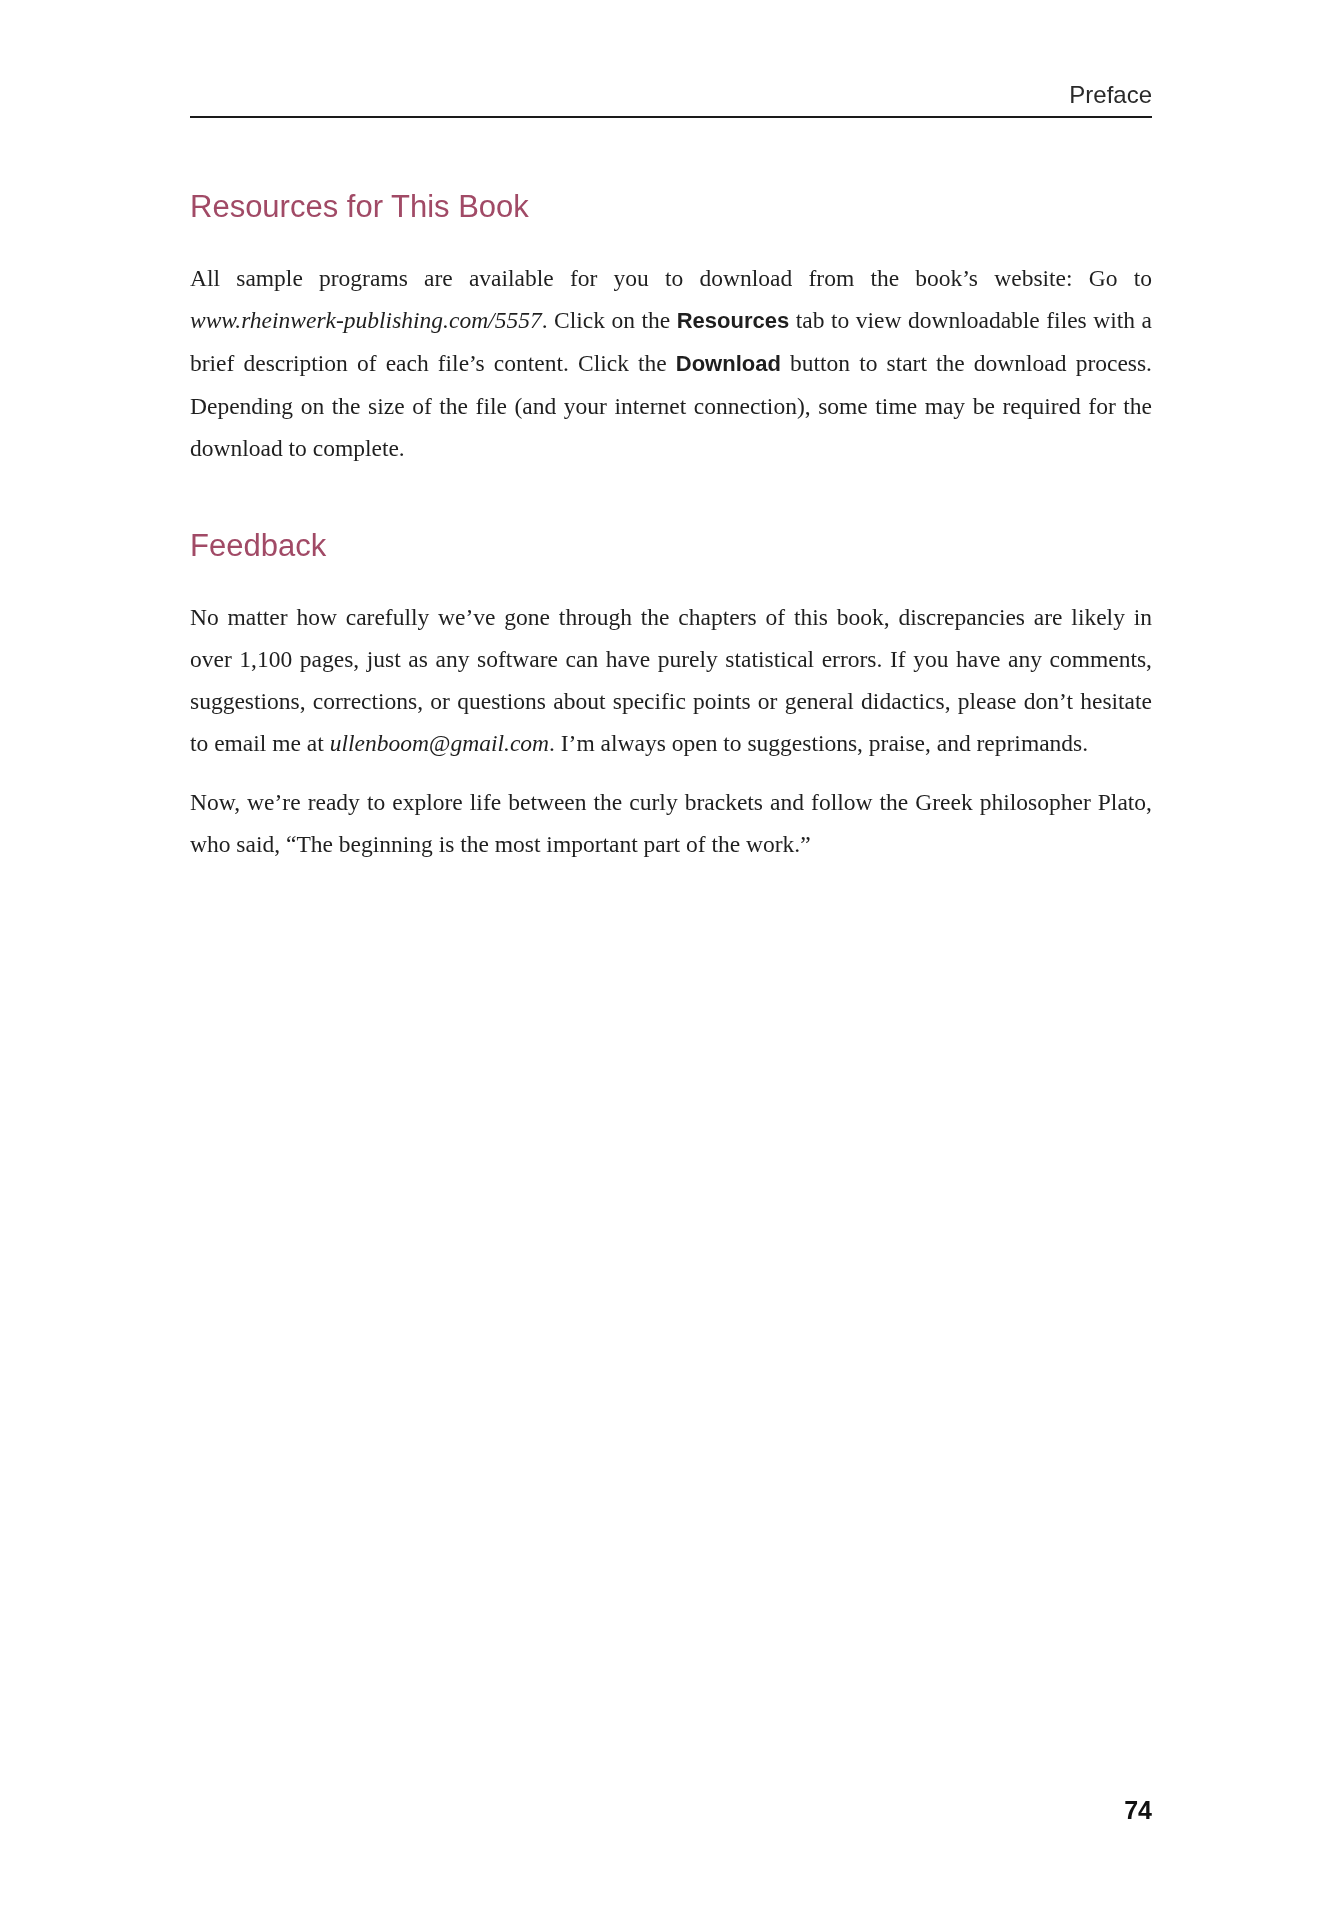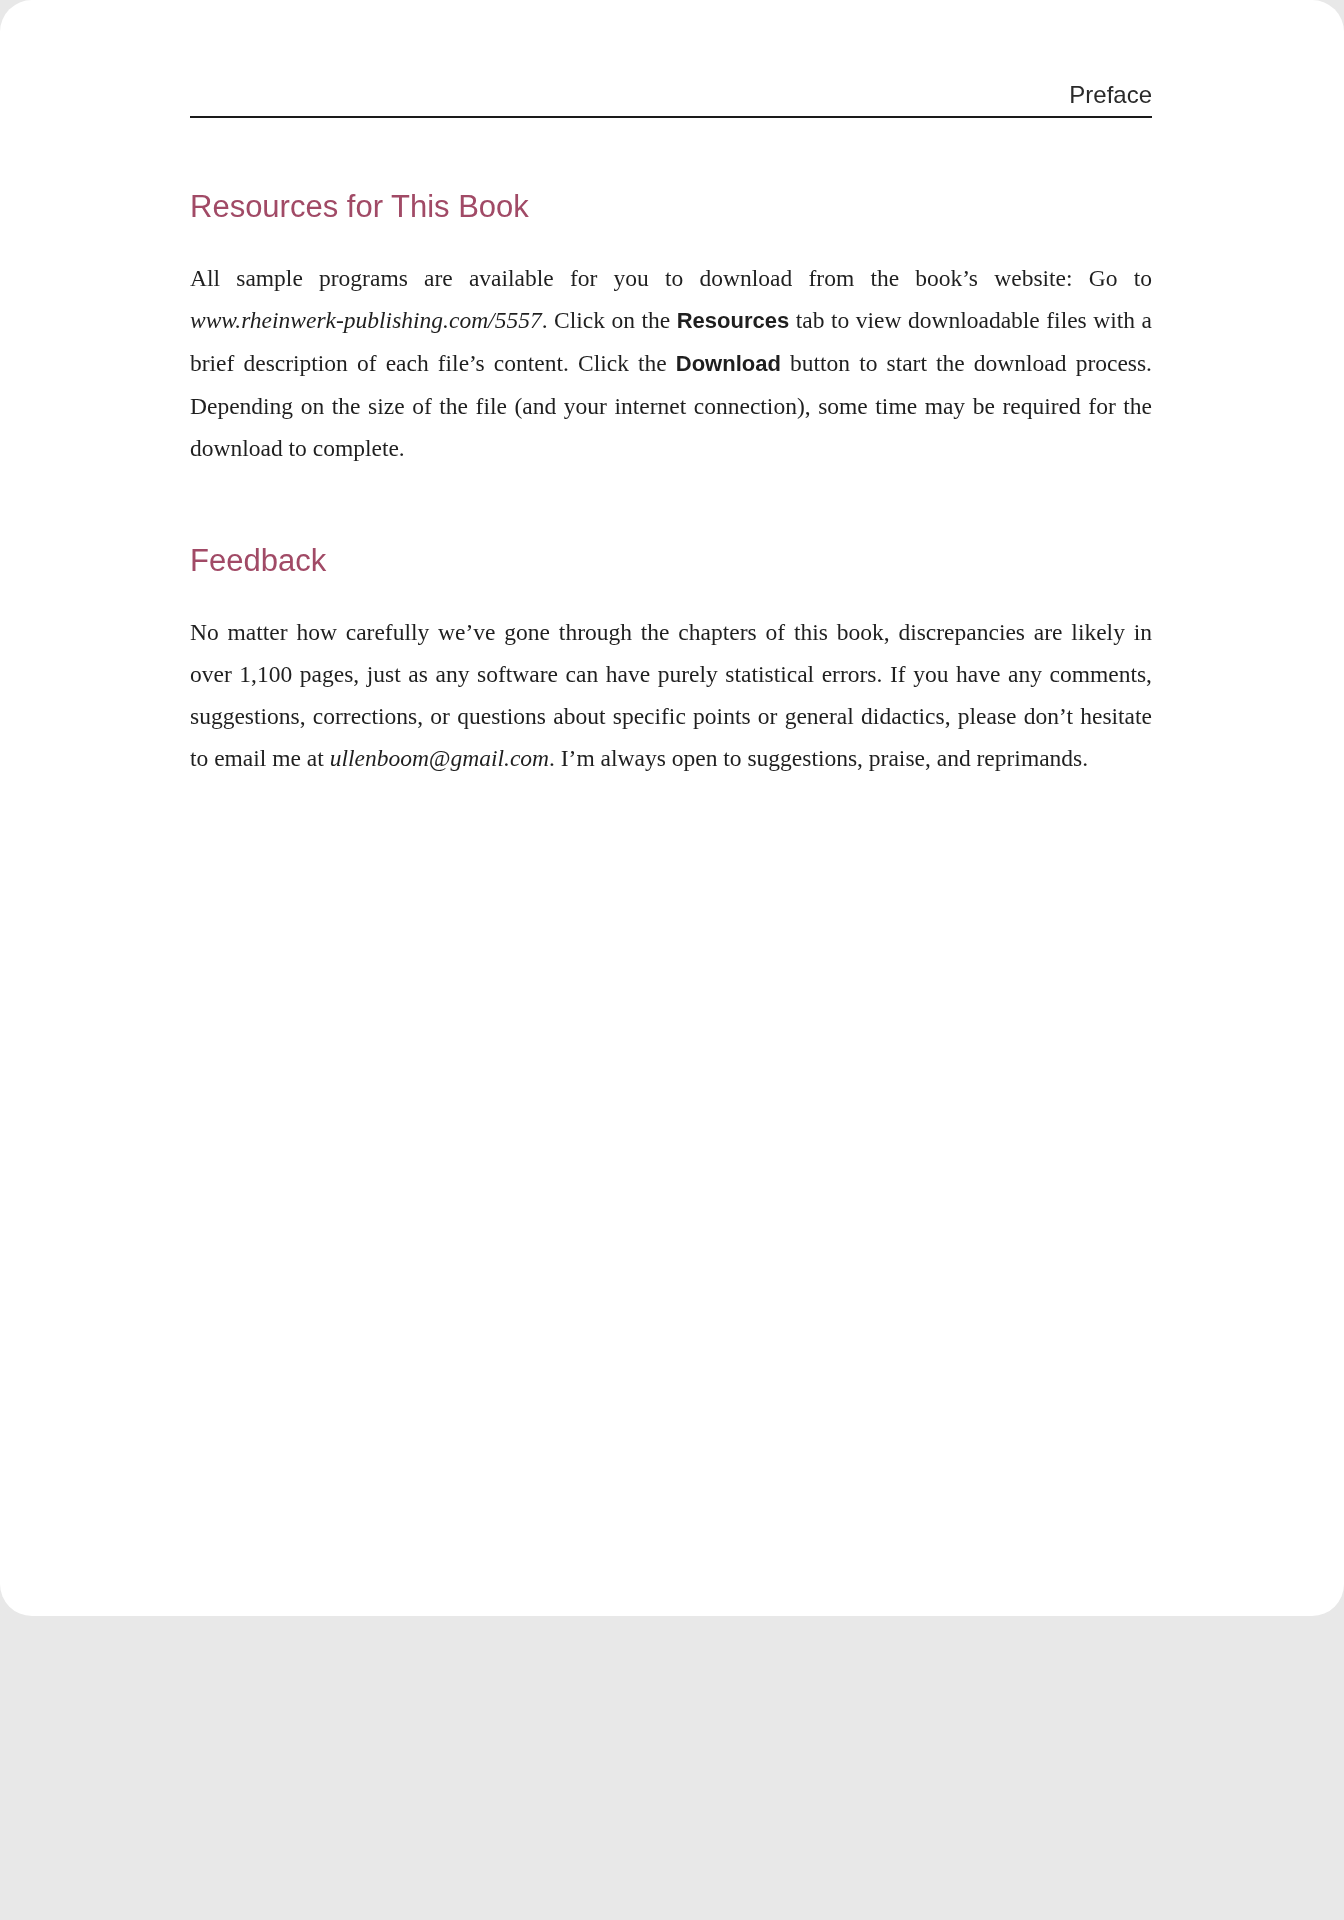--- a/index.html
+++ b/index.html
@@ -3,26 +3,25 @@
 <meta charset="utf-8">
 <style>
   :root{
     --heading-color:#a14a66;
     --body-color:#1f1f1f;
     --rule-color:#1a1a1a;
   }
   html,body{margin:0;padding:0;background:#e8e8e8;}
   .page{
     position:relative;
-    width:1344px;height:1616px;
+    width:1344px;height:1920px;
     background:#ffffff;
     margin:0 auto;
     overflow:hidden;
     font-family:"Liberation Serif", serif;
-    border-radius:32px;
   }
   .running-head{
     position:absolute;
     left:190px;right:192px;top:82px;
     text-align:right;
     font-family:"Liberation Sans", sans-serif;
     font-size:24px;line-height:26px;
     color:#2a2a2a;
   }
   .head-rule{
@@ -37,21 +36,21 @@
     width:962px;
   }
   .section-heading{
     margin:0 0 32px 0;
     font-family:"Liberation Sans", sans-serif;
     font-weight:normal;
     font-size:31px;line-height:37px;
     color:var(--heading-color);
   }
   .section + .section .section-heading{
-    margin-top:73px;
+    margin-top:58px;
   }
   .body-para{
     margin:0 0 17px 0;
     font-size:23.5px;
     line-height:42px;
     color:var(--body-color);
     text-align:justify;
   }
   .body-para:last-child{margin-bottom:0;}
   .run{font-style:normal;}
@@ -85,20 +84,21 @@
       <h2 class="section-heading">Resources for This Book</h2>
       <div>
           <p class="body-para"><span class="run">All sample programs are available for you to download from the book’s website: Go to </span><span class="run-italic">www.rheinwerk-publishing.com/5557</span><span class="run">. Click on the </span><span class="run-bold-sans">Resources</span><span class="run"> tab to view downloadable files with a brief description of each file’s content. Click the </span><span class="run-bold-sans">Download</span><span class="run"> button to start the download process. Depending on the size of the file (and your internet connection), some time may be required for the download to complete.</span></p>
         </div>
     </div>
 
     <div class="section">
       <h2 class="section-heading">Feedback</h2>
       <div>
           <p class="body-para"><span class="run">No matter how carefully we’ve gone through the chapters of this book, discrepancies are likely in over 1,100 pages, just as any software can have purely statistical errors. If you have any comments, suggestions, corrections, or questions about specific points or general didactics, please don’t hesitate to email me at </span><span class="run-italic">ullenboom@gmail.com</span><span class="run">. I’m always open to suggestions, praise, and reprimands.</span></p>
+          <p class="body-para"><span class="run">Now, we’re ready to explore life between the curly brackets and follow the Greek philosopher Plato, who said, “The beginning is the most important part of the work.”</span></p>
         </div>
     </div>
 
   </div>
 
   <div class="page-number">74</div>
 
 </div>
 
 </body></html>

